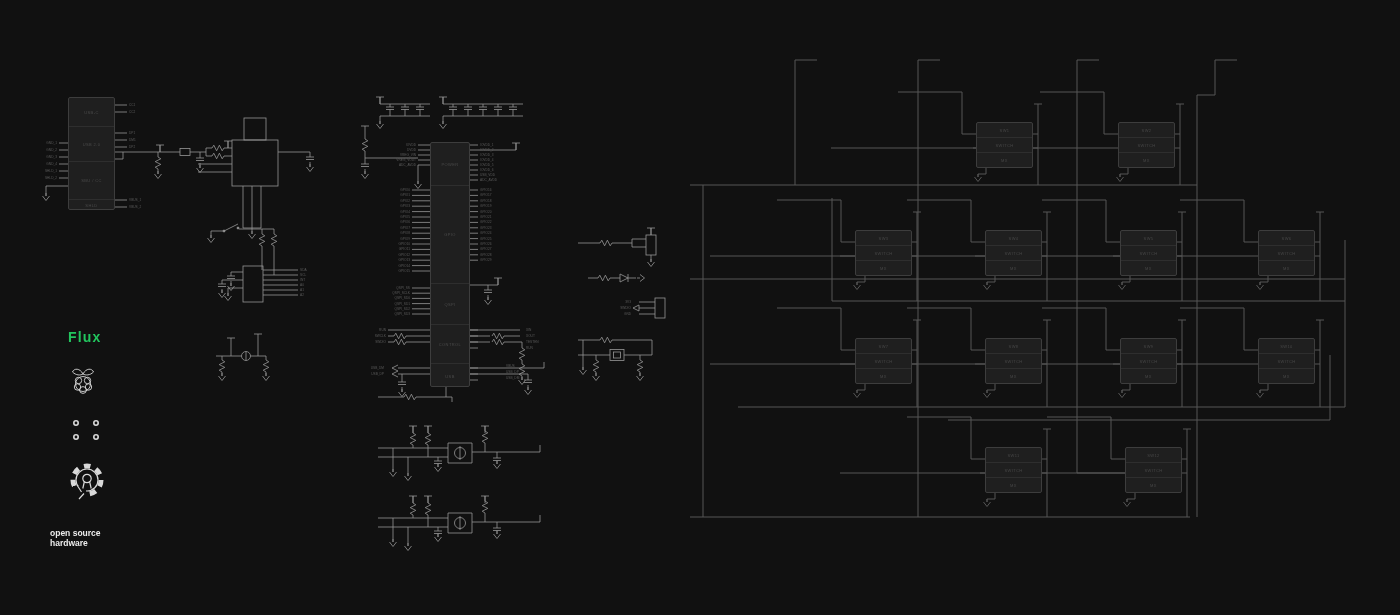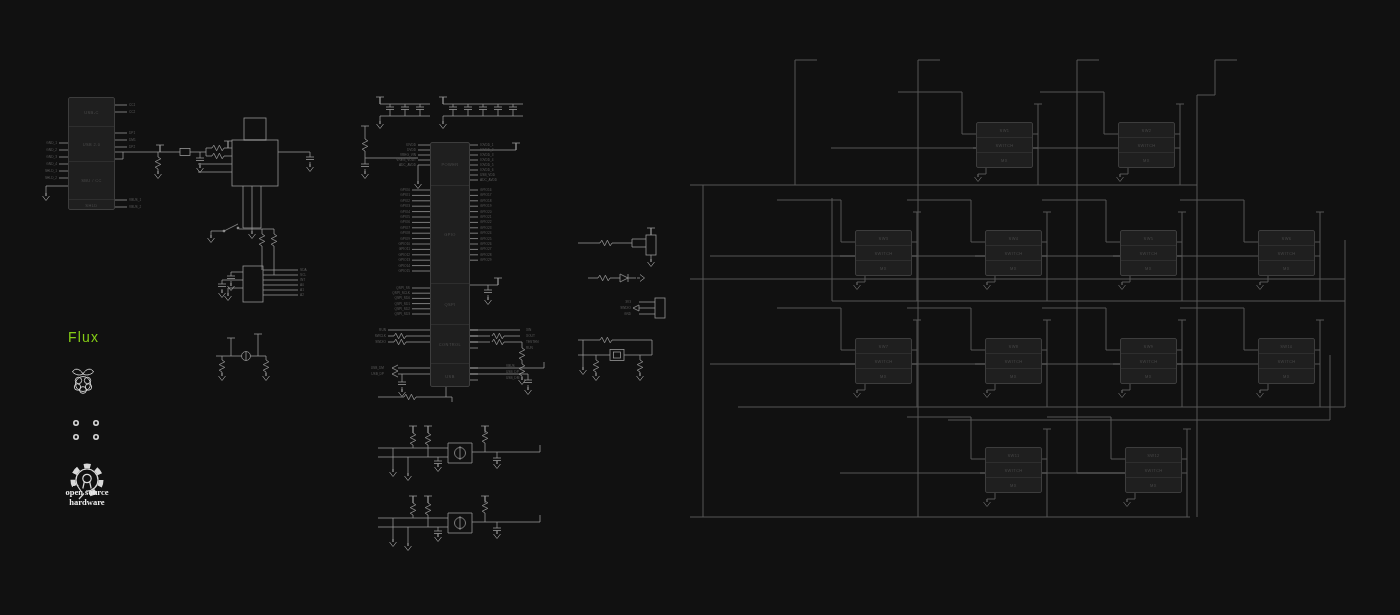--- a/index.html
+++ b/index.html
@@ -9,24 +9,24 @@
   .block{position:absolute;background:#1f1f1f;border:1px solid #3d3d3d;border-radius:2px;
          box-sizing:border-box;z-index:2;}
   .sec{position:absolute;left:0;right:0;display:flex;align-items:center;justify-content:center;
        color:#4a4a4a;font-size:4px;letter-spacing:.4px;box-sizing:border-box;}
   .sec + .sec{border-top:1px solid #2e2e2e;}
   .kb{position:absolute;width:57px;height:46px;background:#1f1f1f;border:1px solid #3d3d3d;
       border-radius:2px;box-sizing:border-box;display:flex;flex-direction:column;z-index:2;}
   .kb-r{flex:1;display:flex;align-items:center;justify-content:center;color:#474747;
         font-size:4px;letter-spacing:.4px;}
   .kb-r + .kb-r{border-top:1px solid #2e2e2e;}
-  .flux{position:absolute;left:68px;top:329px;font-size:14px;font-weight:normal;color:#84cc16;
+  .flux{position:absolute;left:68px;top:329px;font-size:14px;font-weight:bold;color:#22c55e;
         letter-spacing:1.2px;z-index:3;}
-  .oshw-text{position:absolute;left:50px;top:488px;width:74px;text-align:center;color:#ececec;
-             font-size:8.5px;font-weight:600;line-height:1.12;z-index:3;font-family:Liberation Serif, serif;}
+  .oshw-text{position:absolute;left:50px;top:529px;width:74px;color:#ececec;
+             font-size:8.5px;font-weight:600;line-height:1.12;z-index:3;}
 </style>
 </head>
 <body>
 
 <div class="stage">
 
   <svg id="wires" width="1400" height="615" viewBox="0 0 1400 615">
     <defs>
       <g id="gnd">
           <path d="M0,-3 V0 M-3.5,0 L0,4.5 L3.5,0"></path>

